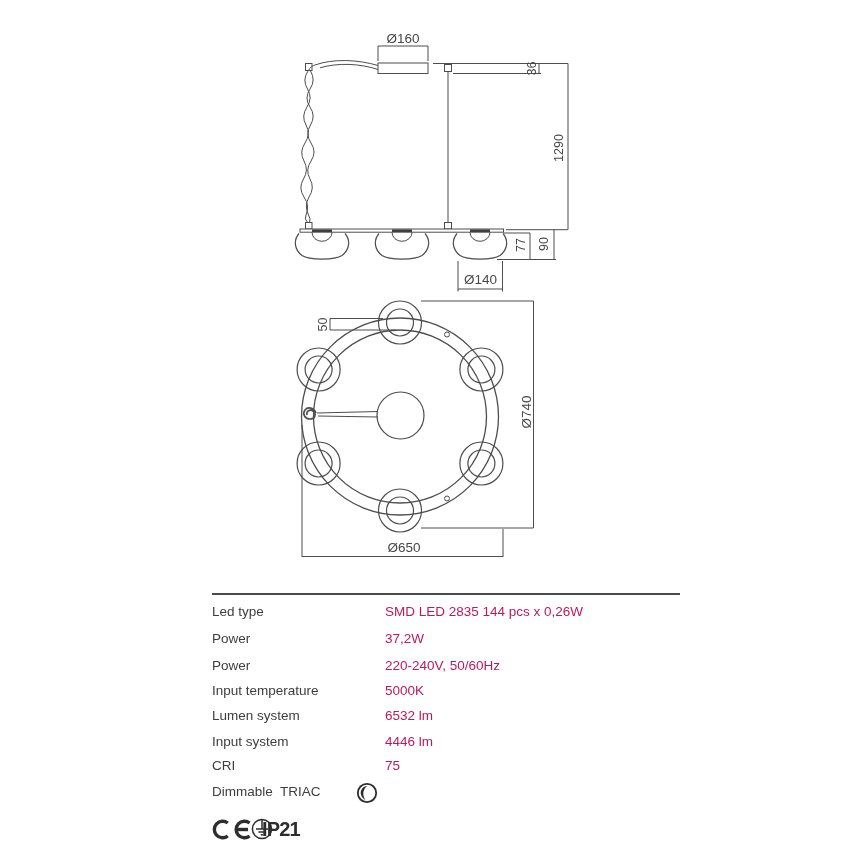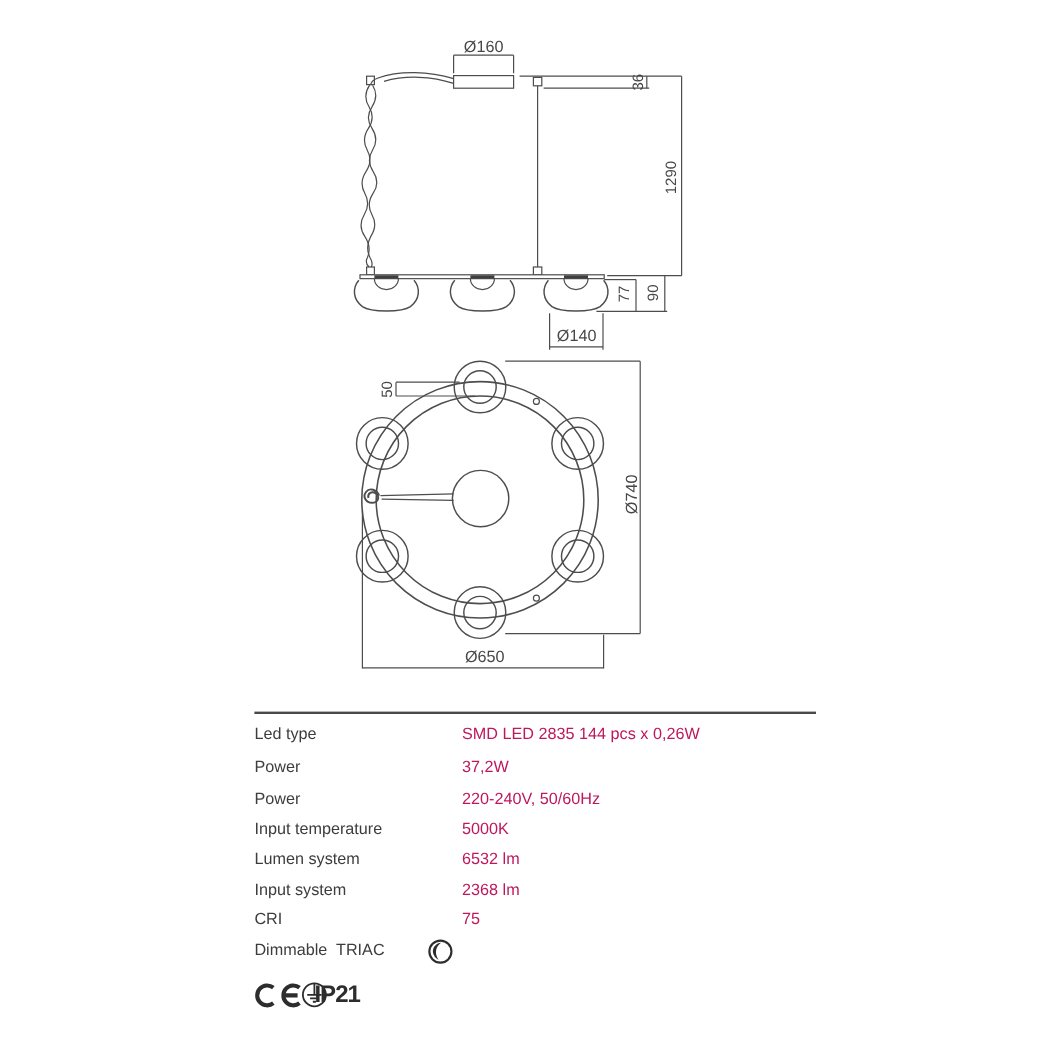--- a/index.html
+++ b/index.html
@@ -181,21 +181,21 @@
   <div class="spec-row" style="top:683px;">
     <span class="spec-label">Input temperature</span>
     <span class="spec-value">5000K</span>
   </div>
   <div class="spec-row" style="top:708px;">
     <span class="spec-label">Lumen system</span>
     <span class="spec-value">6532 lm</span>
   </div>
   <div class="spec-row" style="top:734px;">
     <span class="spec-label">Input system</span>
-    <span class="spec-value">2368 lm</span>
+    <span class="spec-value">4446 lm</span>
   </div>
   <div class="spec-row" style="top:758px;">
     <span class="spec-label">CRI</span>
     <span class="spec-value">75</span>
   </div>
   <div class="spec-row" style="top:784px;">
     <span class="spec-label">Dimmable  TRIAC</span>
     <span class="spec-value"></span>
   </div>
 </div>

